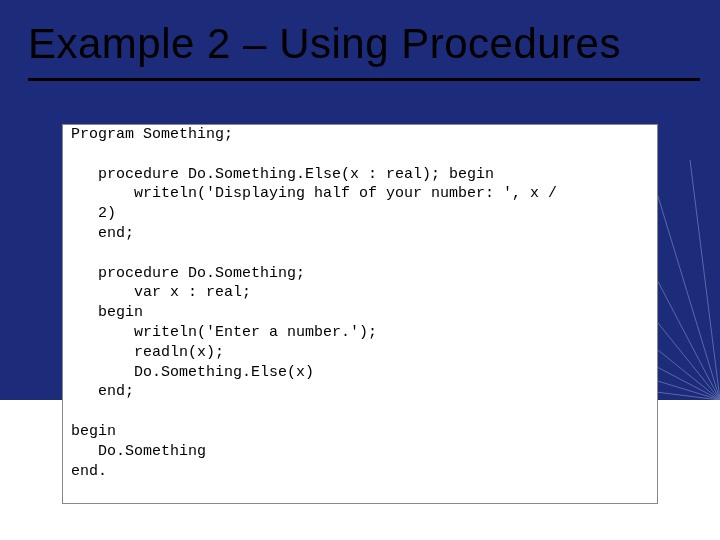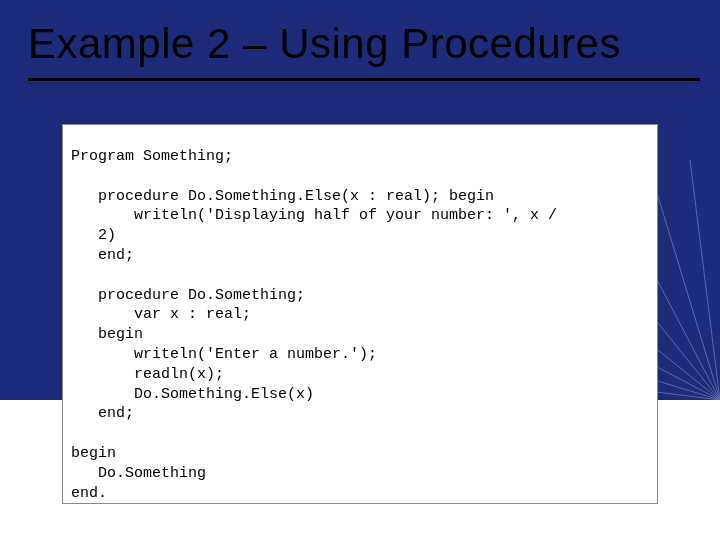--- a/index.html
+++ b/index.html
@@ -37,21 +37,21 @@
   }
   .codebox {
     position: absolute;
     left: 62px;
     top: 124px;
     width: 596px;
     height: 380px;
     background: #ffffff;
     border: 1px solid #888;
     box-sizing: border-box;
-    padding: 22px 8px;
+    padding: 0 8px;
   }
   .code {
     font-family: "Courier New", Courier, monospace;
     font-size: 15px;
     line-height: 1.32;
     color: #000;
     white-space: pre;
   }
   .rays {
     position: absolute;

